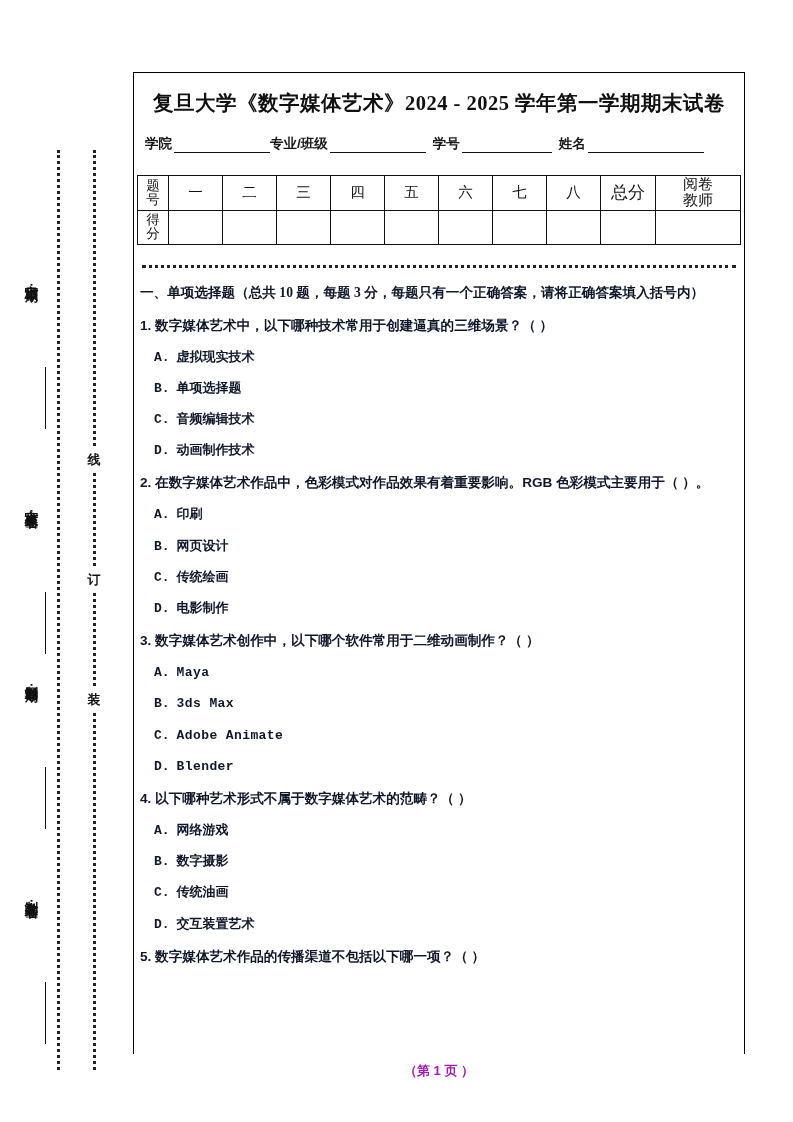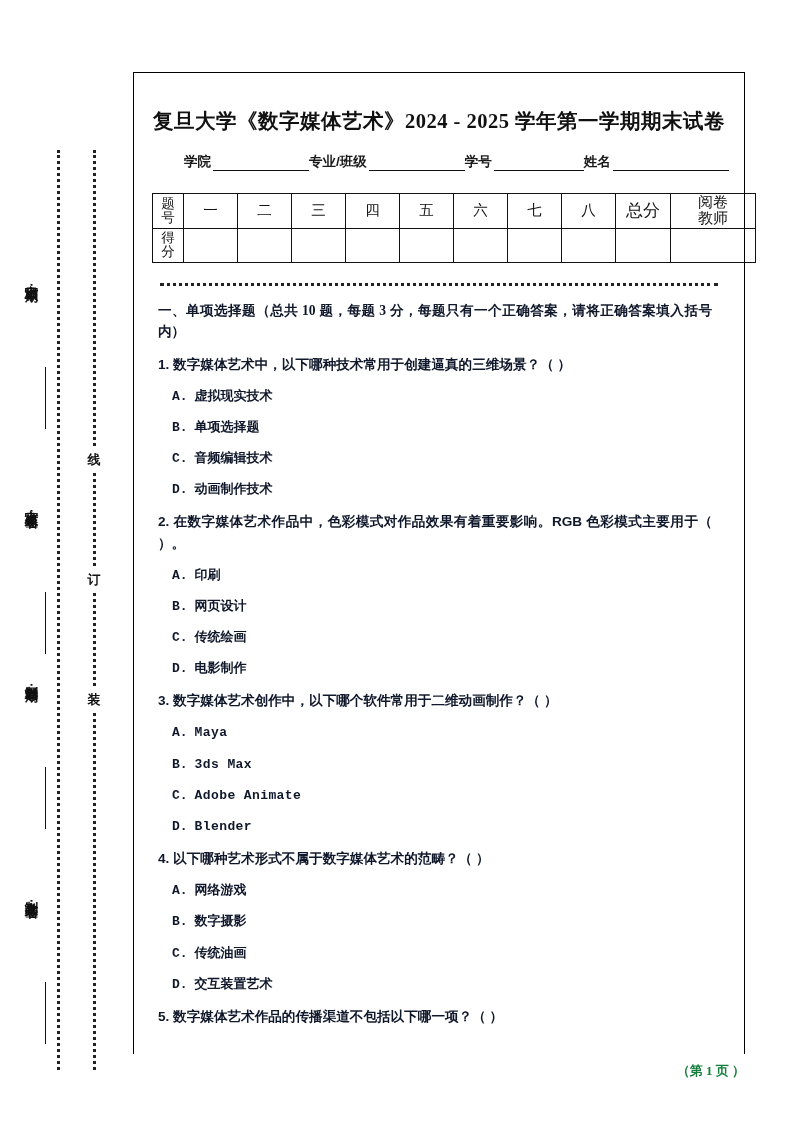--- a/index.html
+++ b/index.html
@@ -70,39 +70,39 @@
   
   .sheet {
     position: absolute;
     left: 133px;
     top: 72px;
     width: 612px;
     height: 982px;
     border: 1.2px solid #000;
     border-bottom: none;
     box-sizing: border-box;
-    padding: 18px;
+    padding: 0;
   }
 
   .title {
     text-align: center;
     font-family: "Liberation Serif", "DejaVu Serif", serif;
     font-weight: bold;
     font-size: 20.5px;
     letter-spacing: 0.5px;
     margin: 16px 0 0 0;
     white-space: nowrap;
     color: #111;
   }
 
   
   .info-row {
     display: flex;
     align-items: flex-end;
-    margin: 18px 18px 0 32px;
+    margin: 18px 18px 0 11px;
     font-size: 13.5px;
     font-weight: bold;
     font-family: Liberation Sans, sans-serif;
   }
   .info-field {
     display: flex;
     align-items: flex-end;
     white-space: nowrap;
   }
   .info-label { padding-right: 2px; }
@@ -195,25 +195,25 @@
     font-weight: bold;
     letter-spacing: 0.4px;
   }
 
   
   .footer {
     position: absolute;
     left: 133px;
     top: 1062px;
     width: 612px;
-    text-align: right;
-    font-family: Liberation Serif, serif;
+    text-align: center;
+    font-family: Liberation Sans, sans-serif;
     font-weight: bold;
     font-size: 13px;
-    color: #15803d;
+    color: #a21caf;
   }
 </style>
 </head>
 <body>
 
 <div class="binding-area">
   <div class="dotline outer"></div>
   <div class="dotline inner"></div>
   <div id="vlabels">
       <div class="vlabel" style="top: 275px;">审核日期:</div>

